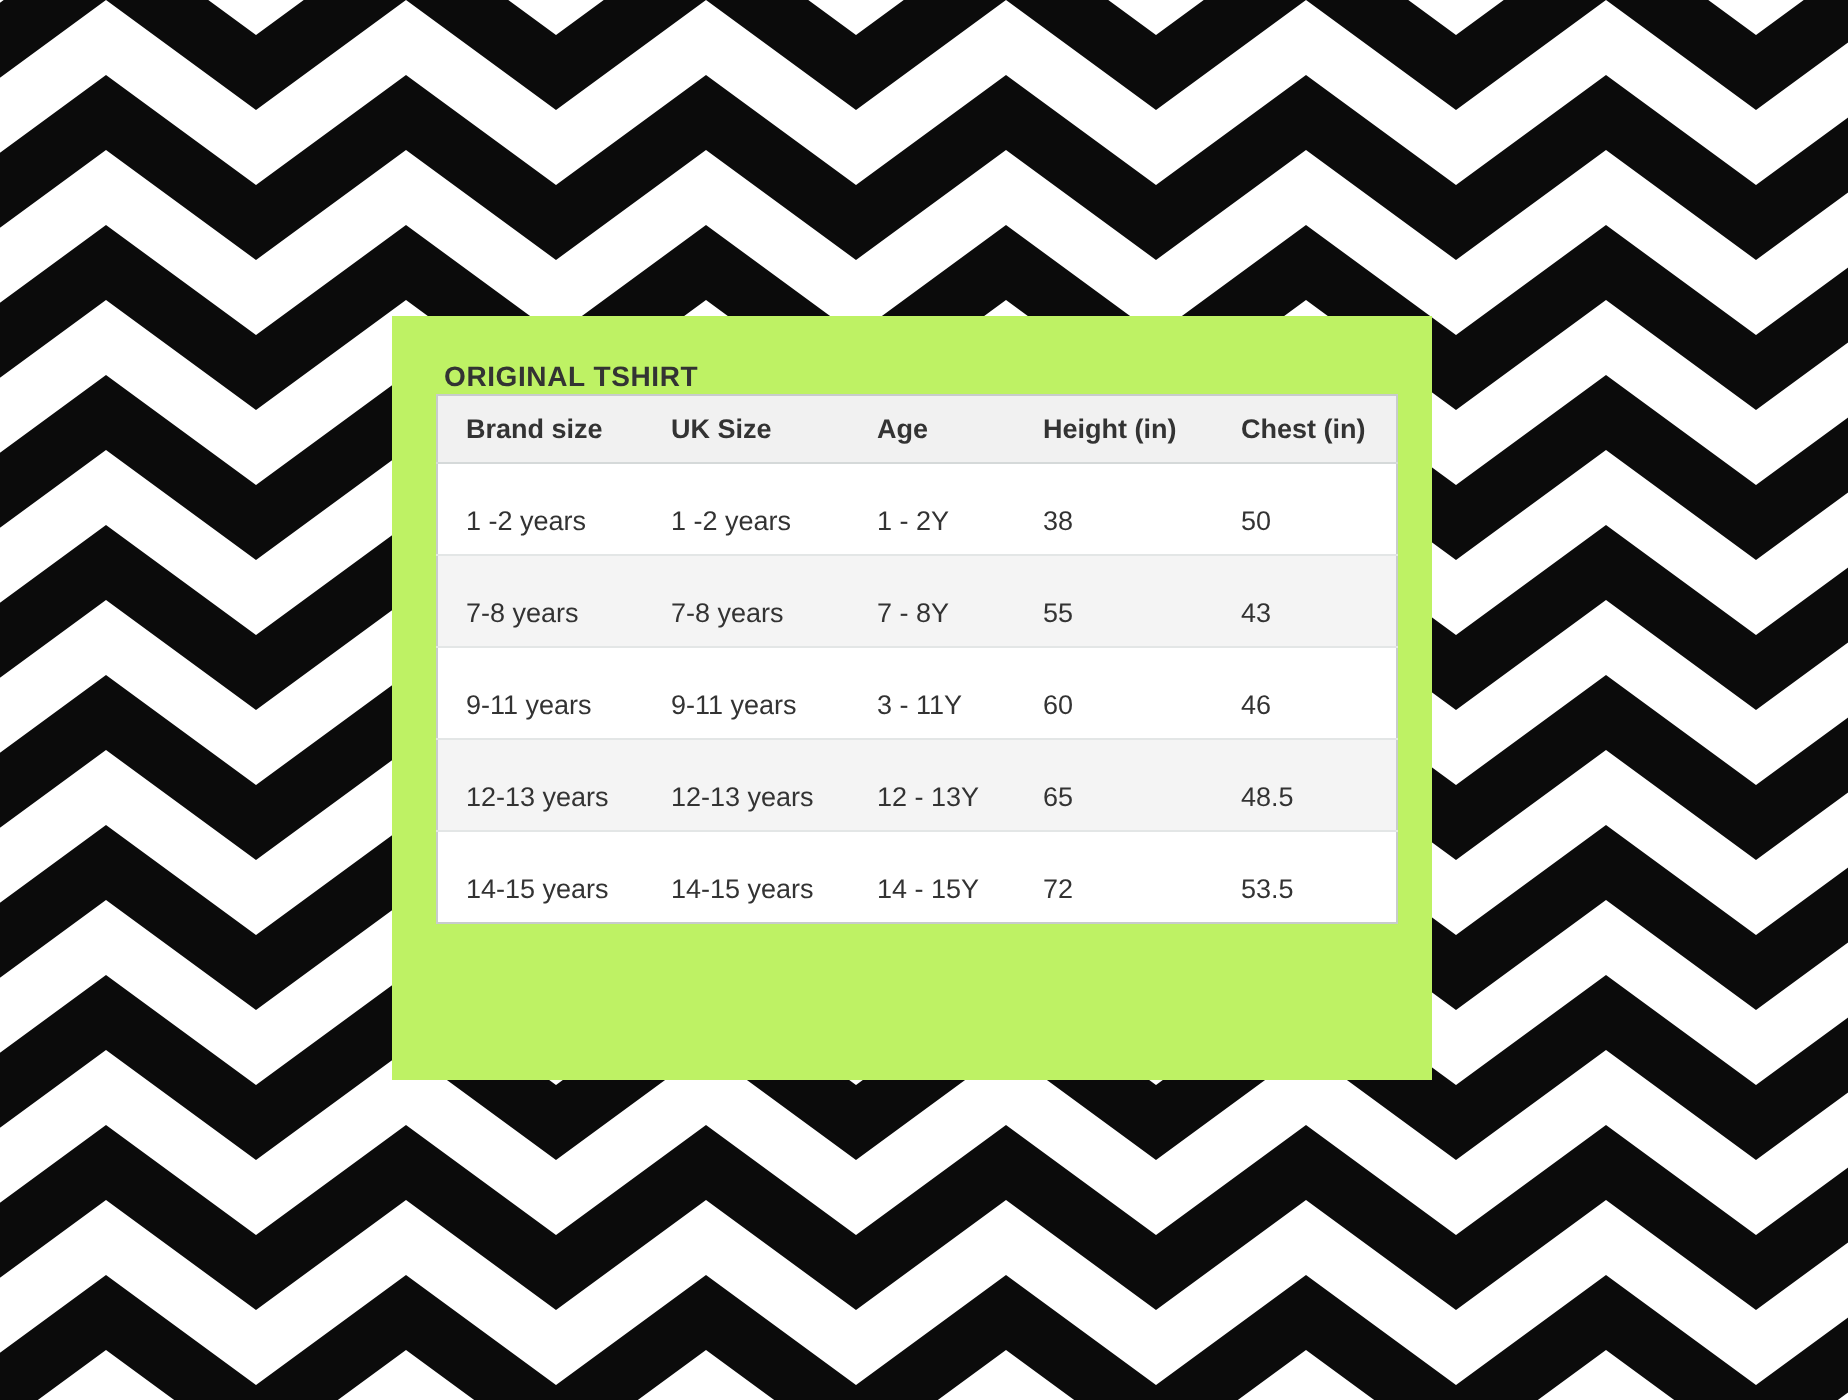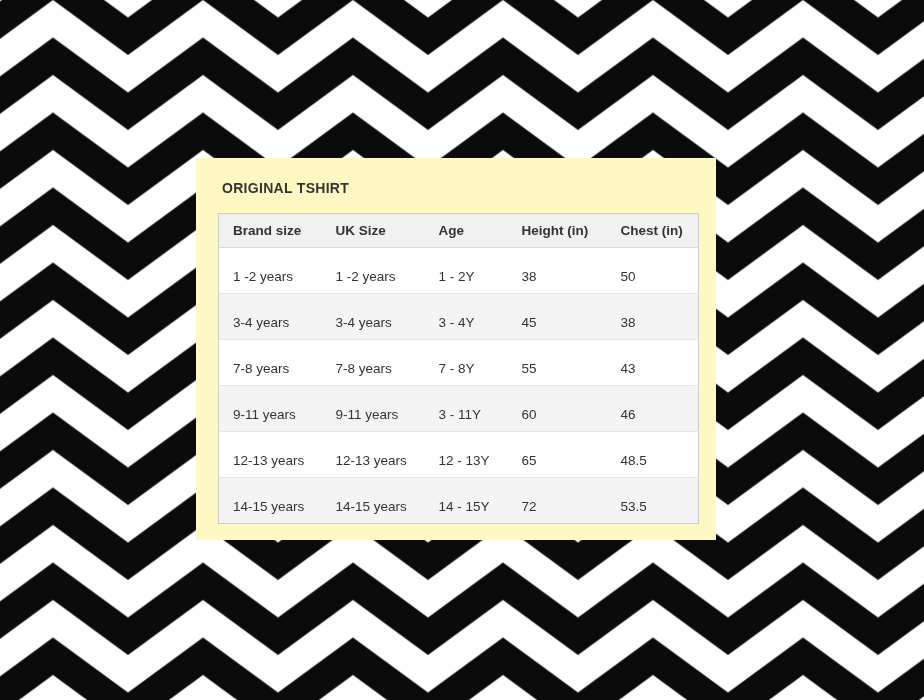--- a/index.html
+++ b/index.html
@@ -20,34 +20,33 @@
     left: 0;
     top: 0;
     display: block;
   }
   .card {
     position: absolute;
     left: 196px;
     top: 158px;
     width: 520px;
     height: 382px;
-    background: #fef9c3;
+    background: #bef264;
     box-sizing: border-box;
     padding: 22px 0 0 22px;
   }
   .card-title {
     margin: 0 0 0 4px;
     font-size: 14px;
     font-weight: bold;
     letter-spacing: 0.3px;
     color: #333333;
     line-height: 17px;
   }
   table.size-chart {
-    margin-top: 16px;
     border-collapse: collapse;
     table-layout: fixed;
     width: 480px;
     border: 1px solid #c8cccc;
     font-size: 13.5px;
     color: #333333;
   }
   table.size-chart col.c1 { width: 103px; }
   table.size-chart col.c2 { width: 103px; }
   table.size-chart col.c3 { width: 83px;  }
@@ -119,27 +118,20 @@
       </thead>
       <tbody>
         <tr>
           <td>1 -2 years</td>
           <td>1 -2 years</td>
           <td>1 - 2Y</td>
           <td>38</td>
           <td>50</td>
         </tr>
         <tr>
-          <td>3-4 years</td>
-          <td>3-4 years</td>
-          <td>3 - 4Y</td>
-          <td>45</td>
-          <td>38</td>
-        </tr>
-        <tr>
           <td>7-8 years</td>
           <td>7-8 years</td>
           <td>7 - 8Y</td>
           <td>55</td>
           <td>43</td>
         </tr>
         <tr>
           <td>9-11 years</td>
           <td>9-11 years</td>
           <td>3 - 11Y</td>

